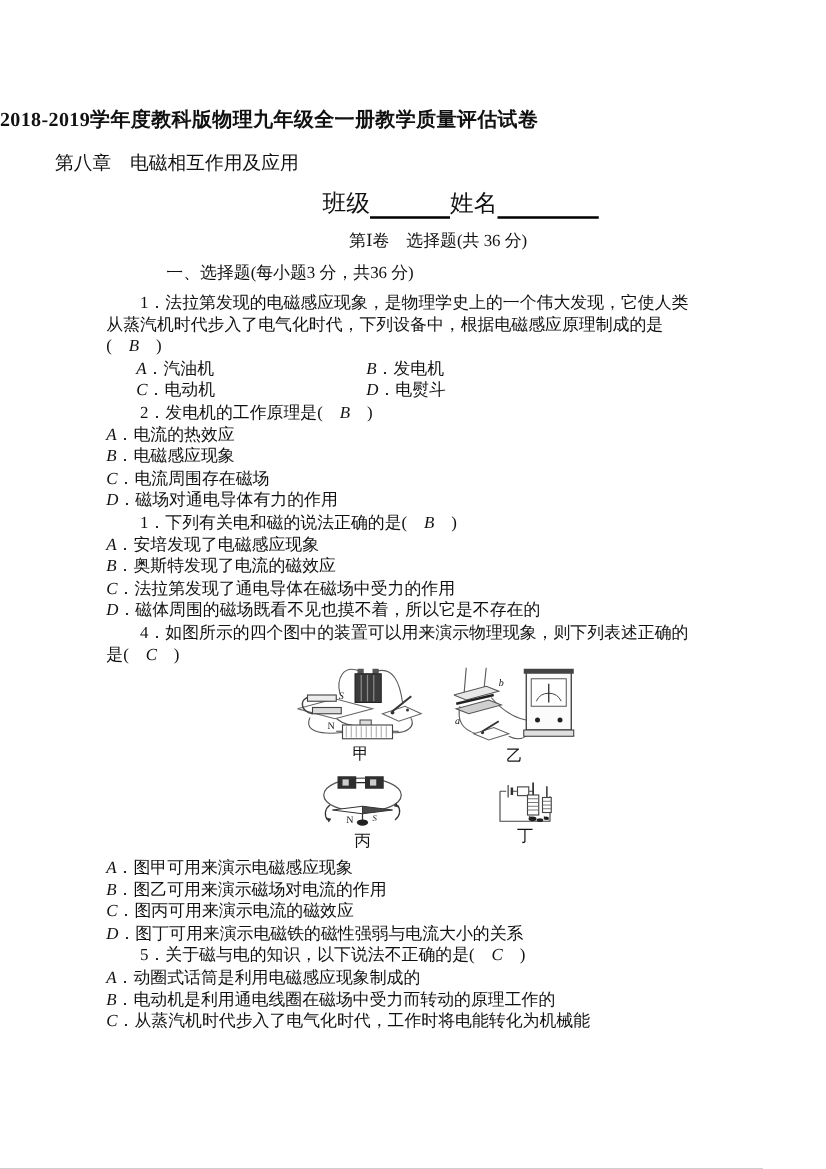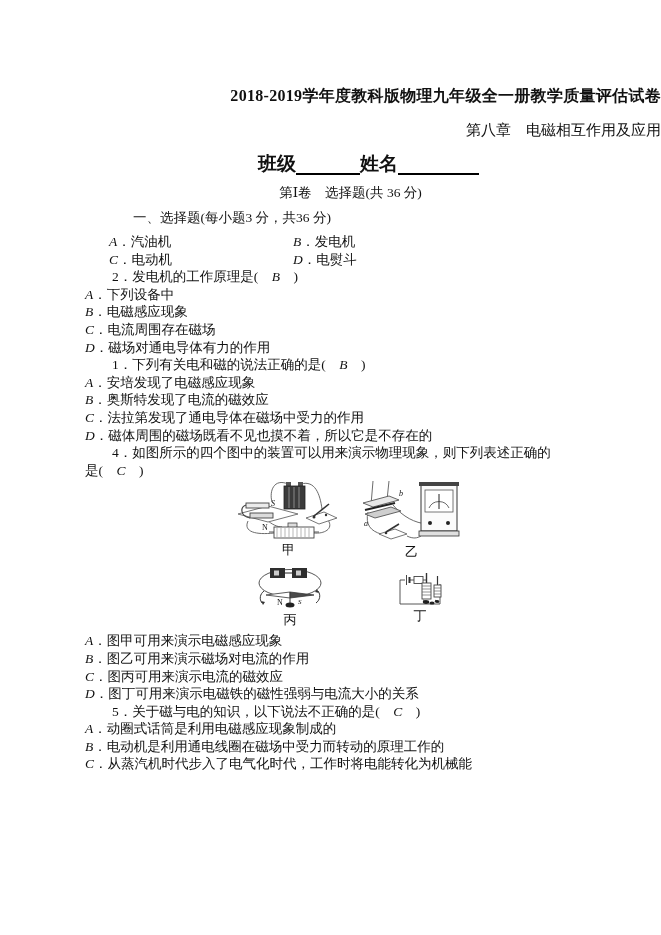--- a/index.html
+++ b/index.html
@@ -8,30 +8,30 @@
     width:661px; height:935px;
     margin:0 auto;
     background:#ffffff;
     font-family:"Liberation Serif","DejaVu Serif",serif;
     color:#111;
     overflow:hidden;
   }
   .abs { position:absolute; }
   .doc-title {
     top:86px; left:0; width:661px;
-    text-align:right;
+    text-align:left;
     font-size:16px; font-weight:bold; letter-spacing:0.3px;
   }
   .chapter {
-    top:121px; left:0; width:661px; padding-left:70px; box-sizing:border-box;
-    text-align:right; font-size:15px;
+    top:121px; left:0; width:661px; padding-left:44px; box-sizing:border-box;
+    text-align:left; font-size:15px;
   }
   .banji-line {
     top:153px; left:258px;
-    font-size:19px; font-weight:bold; line-height:22px;
+    font-size:19px; font-weight:normal; line-height:22px;
   }
   .blank-line {
     display:inline-block; height:18px;
     border-bottom:2px solid #000;
     vertical-align:bottom;
   }
   .blank-class { width:64px; }
   .blank-name  { width:81px; }
   .part-title {
     top:184px; left:0; width:661px; padding-left:40px; box-sizing:border-box;
@@ -72,29 +72,32 @@
 
   <div class="abs banji-line">
     <span>班级</span><span class="blank-line blank-class"></span><span>姓名</span><span class="blank-line blank-name"></span>
   </div>
 
   <div class="abs part-title">第Ⅰ卷　选择题(共 36 分)</div>
   <div class="abs section-title">一、选择题(每小题3 分，共36 分)</div>
 
   <div class="abs content">
 
+    <p class="q-stem"><span class="stem-text">1．法拉第发现的电磁感应现象，是物理学史上的一个伟大发现，它使人类
+从蒸汽机时代步入了电气化时代，下列设备中，根据电磁感应原理制成的是
+</span><span>(　</span><span class="ans-letter">B</span><span>　)</span></p>
     <div class="opt-row">
       <span class="col"><span class="opt-letter">A</span><span>．汽油机</span></span><span><span class="opt-letter">B</span><span>．发电机</span></span>
     </div>
     <div class="opt-row">
       <span class="col"><span class="opt-letter">C</span><span>．电动机</span></span><span><span class="opt-letter">D</span><span>．电熨斗</span></span>
     </div>
 
     <p class="q-stem"><span class="stem-text">2．发电机的工作原理是</span><span>(　</span><span class="ans-letter">B</span><span>　)</span></p>
-    <div class="opt-row"><span class="opt-letter">A</span><span>．下列设备中</span></div>
+    <div class="opt-row"><span class="opt-letter">A</span><span>．电流的热效应</span></div>
     <div class="opt-row"><span class="opt-letter">B</span><span>．电磁感应现象</span></div>
     <div class="opt-row"><span class="opt-letter">C</span><span>．电流周围存在磁场</span></div>
     <div class="opt-row"><span class="opt-letter">D</span><span>．磁场对通电导体有力的作用</span></div>
 
     <p class="q-stem"><span class="stem-text">1．下列有关电和磁的说法正确的是</span><span>(　</span><span class="ans-letter">B</span><span>　)</span></p>
     <div class="opt-row"><span class="opt-letter">A</span><span>．安培发现了电磁感应现象</span></div>
     <div class="opt-row"><span class="opt-letter">B</span><span>．奥斯特发现了电流的磁效应</span></div>
     <div class="opt-row"><span class="opt-letter">C</span><span>．法拉第发现了通电导体在磁场中受力的作用</span></div>
     <div class="opt-row"><span class="opt-letter">D</span><span>．磁体周围的磁场既看不见也摸不着，所以它是不存在的</span></div>
 

